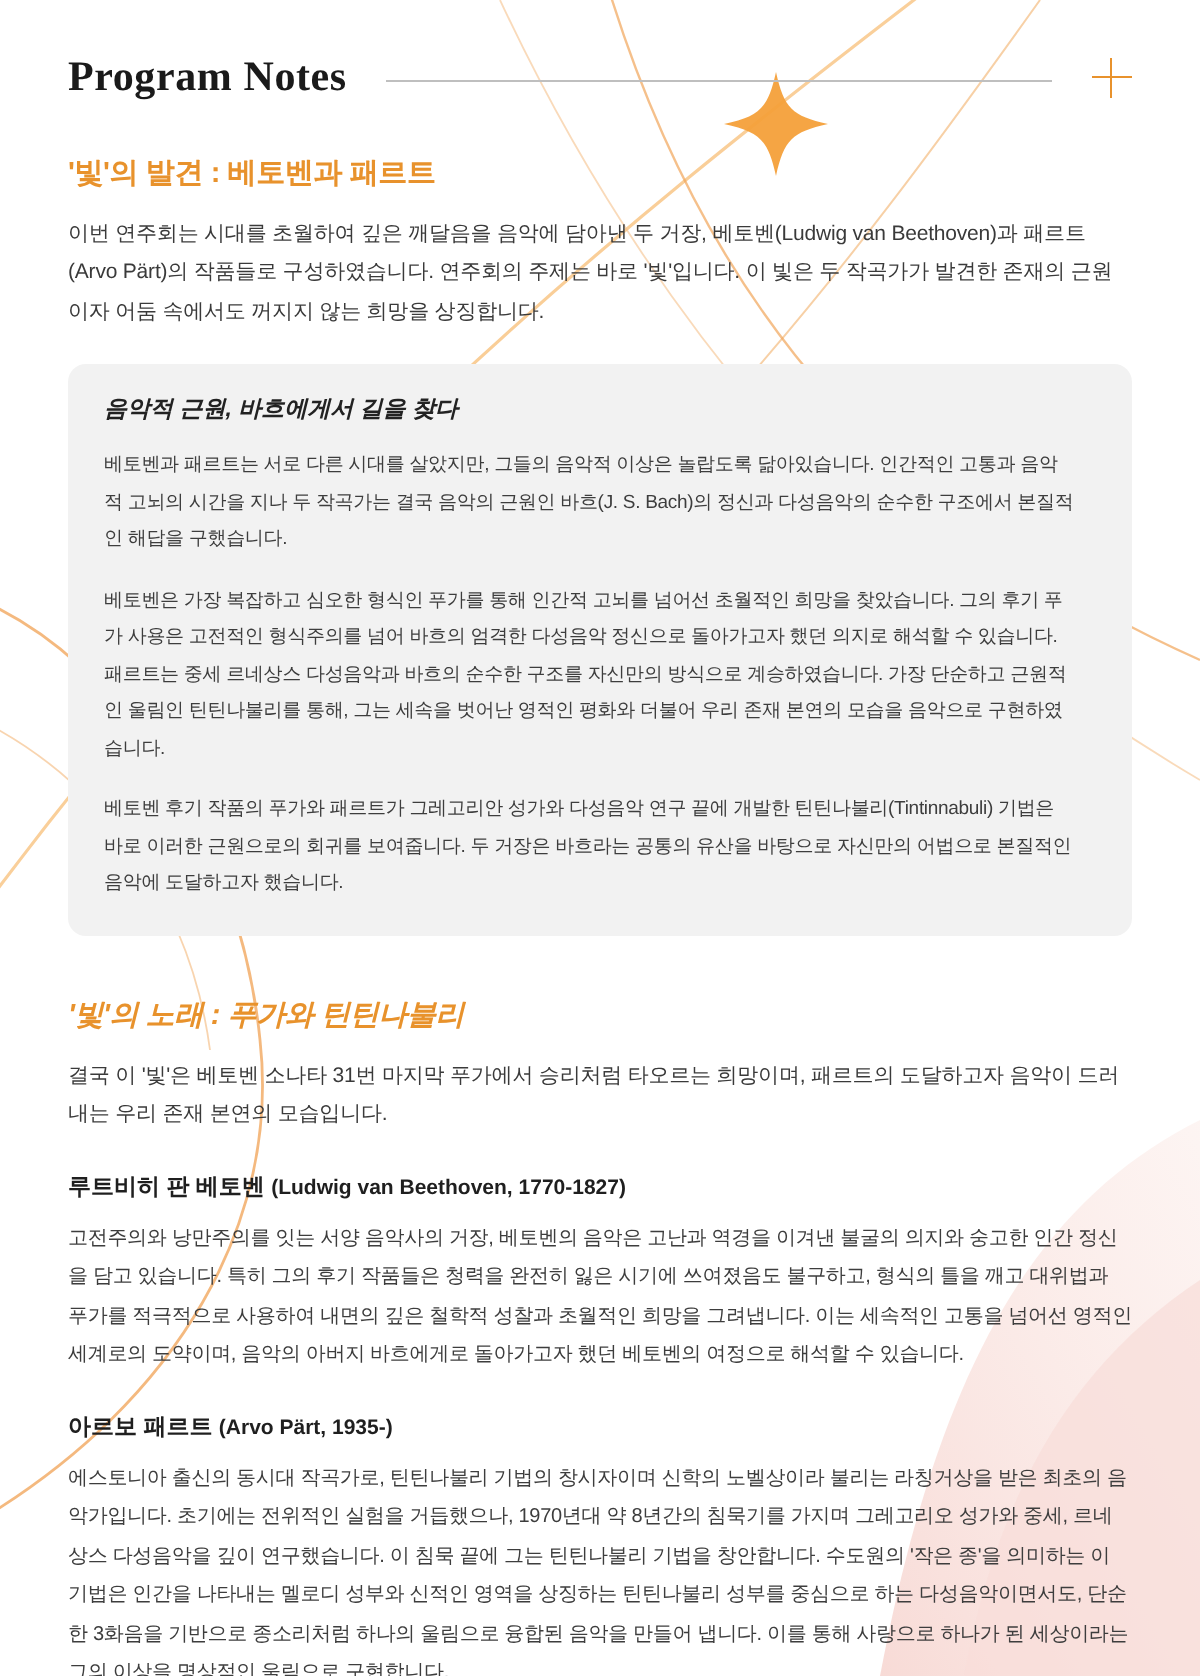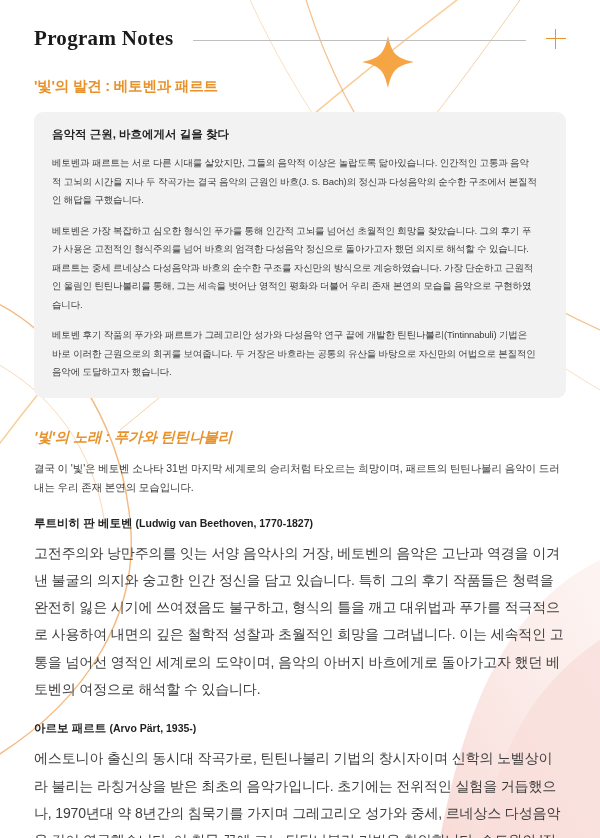--- a/index.html
+++ b/index.html
@@ -92,20 +92,21 @@
     background: #f2f2f2;
     border-radius: 9px;
     padding: 15px 18px 16px 18px;
     margin: 16px 0 0 0;
   }
   .card-title {
     font-size: 11.5px;
     font-weight: bold;
     color: #222222;
     margin: 0 0 12px 0;
+    font-style: italic;
   }
   .card p {
     font-size: 9.5px;
     line-height: 1.95;
     margin: 0 11px 12px 0;
     color: #3d3d3d;
     letter-spacing: -0.15px;
   }
   .card p:last-child { margin-bottom: 0; }
 
@@ -115,21 +116,21 @@
     font-size: 11.5px;
     font-weight: bold;
     color: #1f1f1f;
     margin: 0 0 9px 0;
   }
   .composer-name .latin {
     font-weight: bold;
     font-size: 10.5px;
   }
   .composer-block p.desc {
-    font-size: 14px;
+    font-size: 10px;
     line-height: 1.95;
     margin: 0;
     color: #3d3d3d;
     letter-spacing: -0.15px;
   }
   .composer-section {
     margin-top: 8px;
   }
 </style>
 </head>
@@ -167,30 +168,31 @@
 
 <div class="page">
 
   <div class="doc-header">
     <div class="doc-title">Program Notes</div>
     <div class="header-rule"></div>
     <div class="header-cross"></div>
   </div>
 
   <h2 class="section-title">'빛'의 발견 : 베토벤과 패르트</h2>
+  <p class="body-text">이번 연주회는 시대를 초월하여 깊은 깨달음을 음악에 담아낸 두 거장, 베토벤(Ludwig van Beethoven)과 패르트(Arvo Pärt)의 작품들로 구성하였습니다. 연주회의 주제는 바로 '빛'입니다. 이 빛은 두 작곡가가 발견한 존재의 근원이자 어둠 속에서도 꺼지지 않는 희망을 상징합니다.</p>
 
   <div class="card">
     <div class="card-title">음악적 근원, 바흐에게서 길을 찾다</div>
     <p>베토벤과 패르트는 서로 다른 시대를 살았지만, 그들의 음악적 이상은 놀랍도록 닮아있습니다. 인간적인 고통과 음악적 고뇌의 시간을 지나 두 작곡가는 결국 음악의 근원인 바흐(J. S. Bach)의 정신과 다성음악의 순수한 구조에서 본질적인 해답을 구했습니다.</p>
     <p>베토벤은 가장 복잡하고 심오한 형식인 푸가를 통해 인간적 고뇌를 넘어선 초월적인 희망을 찾았습니다. 그의 후기 푸가 사용은 고전적인 형식주의를 넘어 바흐의 엄격한 다성음악 정신으로 돌아가고자 했던 의지로 해석할 수 있습니다. 패르트는 중세 르네상스 다성음악과 바흐의 순수한 구조를 자신만의 방식으로 계승하였습니다. 가장 단순하고 근원적인 울림인 틴틴나불리를 통해, 그는 세속을 벗어난 영적인 평화와 더불어 우리 존재 본연의 모습을 음악으로 구현하였습니다.</p>
     <p>베토벤 후기 작품의 푸가와 패르트가 그레고리안 성가와 다성음악 연구 끝에 개발한 틴틴나불리(Tintinnabuli) 기법은 바로 이러한 근원으로의 회귀를 보여줍니다. 두 거장은 바흐라는 공통의 유산을 바탕으로 자신만의 어법으로 본질적인 음악에 도달하고자 했습니다.</p>
   </div>
 
   <h2 class="section-title gap-top">'빛'의 노래 : 푸가와 틴틴나불리</h2>
-  <p class="body-text">결국 이 '빛'은 베토벤 소나타 31번 마지막 세계로의 승리처럼 타오르는 희망이며, 패르트의 틴틴나불리 음악이 드러내는 우리 존재 본연의 모습입니다.</p>
+  <p class="body-text">결국 이 '빛'은 베토벤 소나타 31번 마지막 푸가에서 승리처럼 타오르는 희망이며, 패르트의 도달하고자 음악이 드러내는 우리 존재 본연의 모습입니다.</p>
 
   <div class="composer-section">
 
     <div class="composer-block">
       <p class="composer-name">
         <span>루트비히 판 베토벤</span>
         <span class="latin">(Ludwig van Beethoven, 1770-1827)</span>
       </p>
       <p class="desc">고전주의와 낭만주의를 잇는 서양 음악사의 거장, 베토벤의 음악은 고난과 역경을 이겨낸 불굴의 의지와 숭고한 인간 정신을 담고 있습니다. 특히 그의 후기 작품들은 청력을 완전히 잃은 시기에 쓰여졌음도 불구하고, 형식의 틀을 깨고 대위법과 푸가를 적극적으로 사용하여 내면의 깊은 철학적 성찰과 초월적인 희망을 그려냅니다. 이는 세속적인 고통을 넘어선 영적인 세계로의 도약이며, 음악의 아버지 바흐에게로 돌아가고자 했던 베토벤의 여정으로 해석할 수 있습니다.</p>
     </div>

